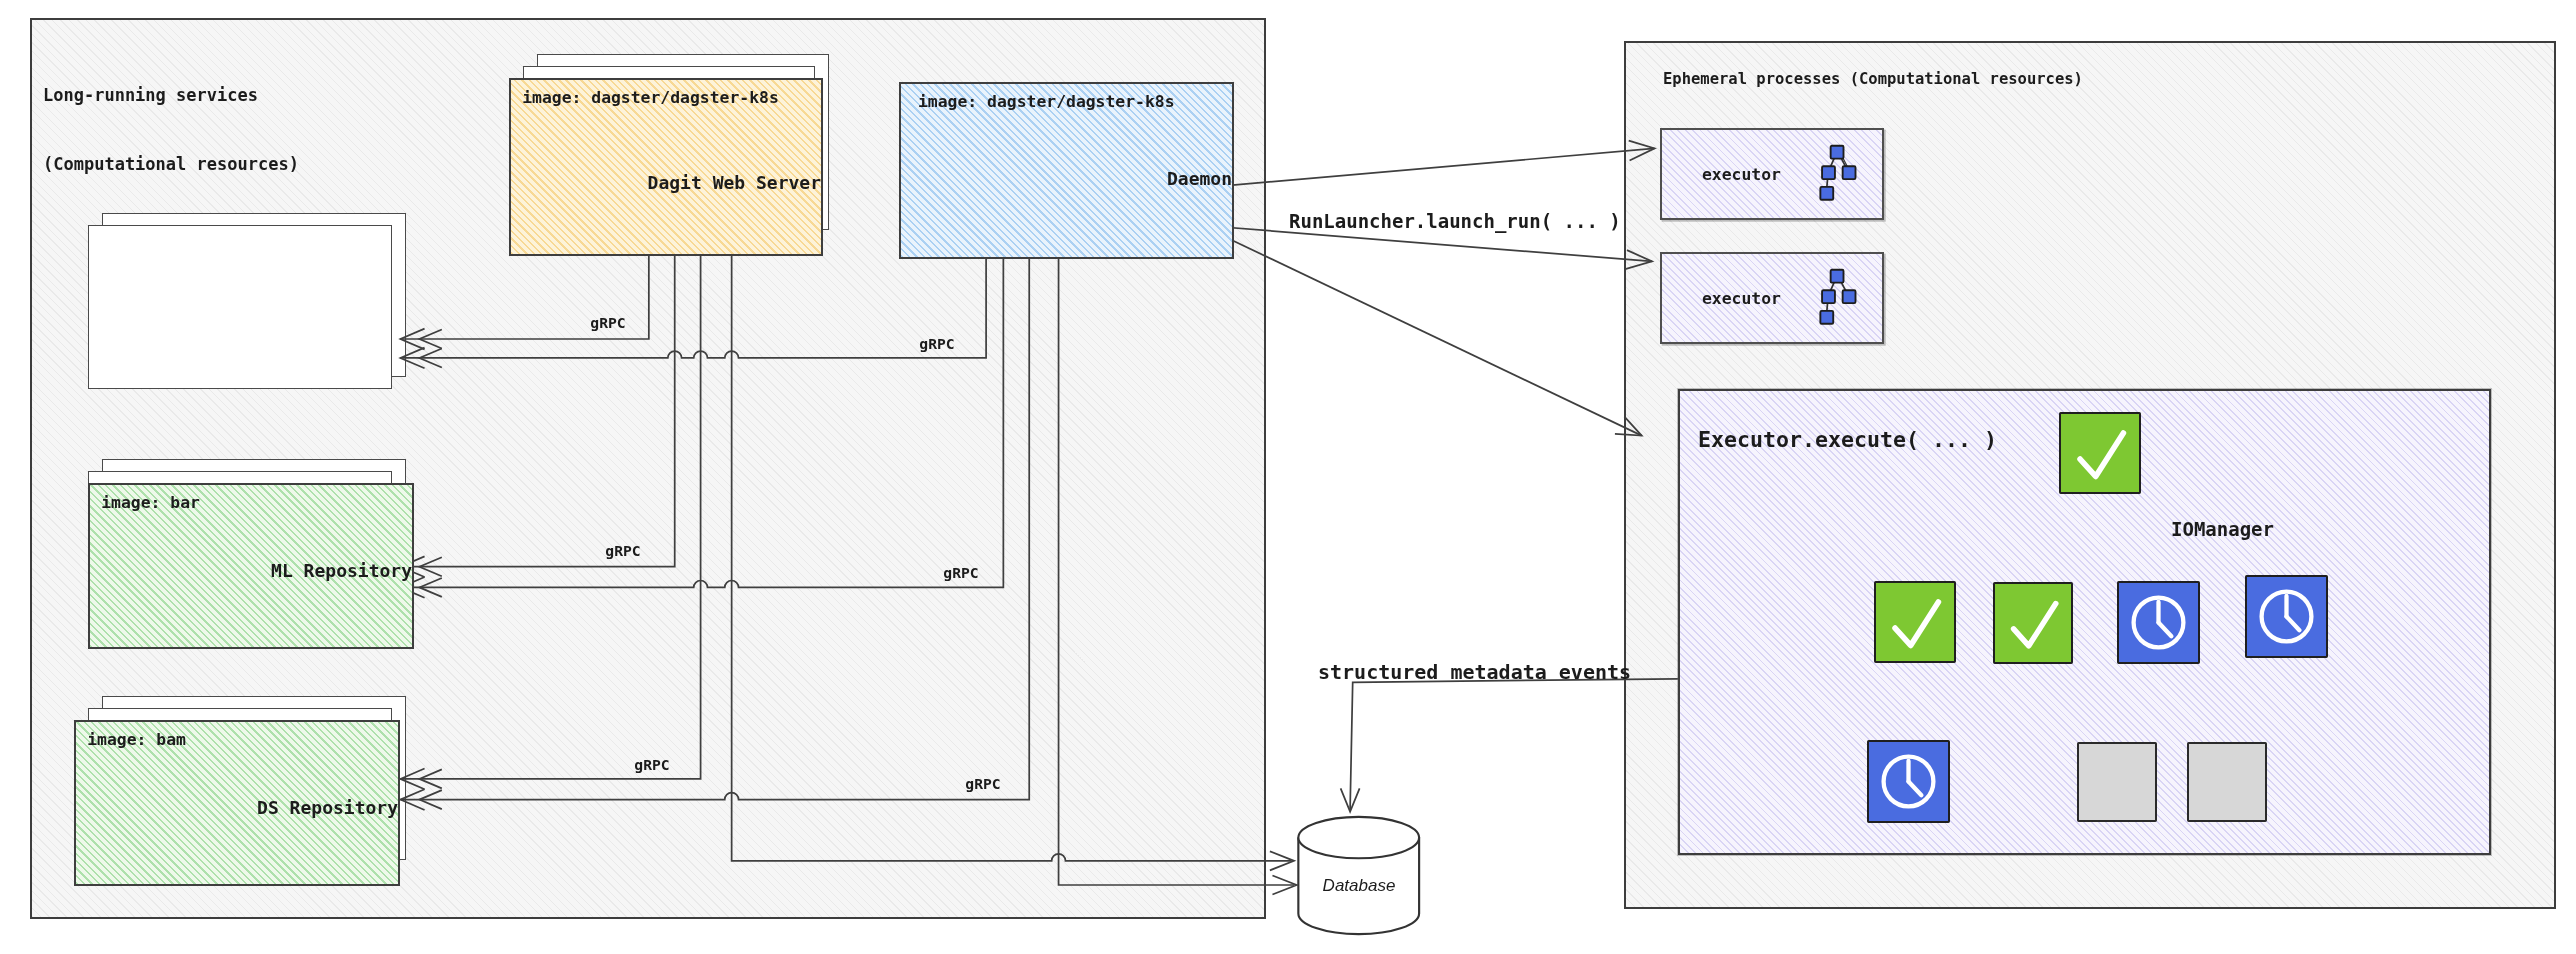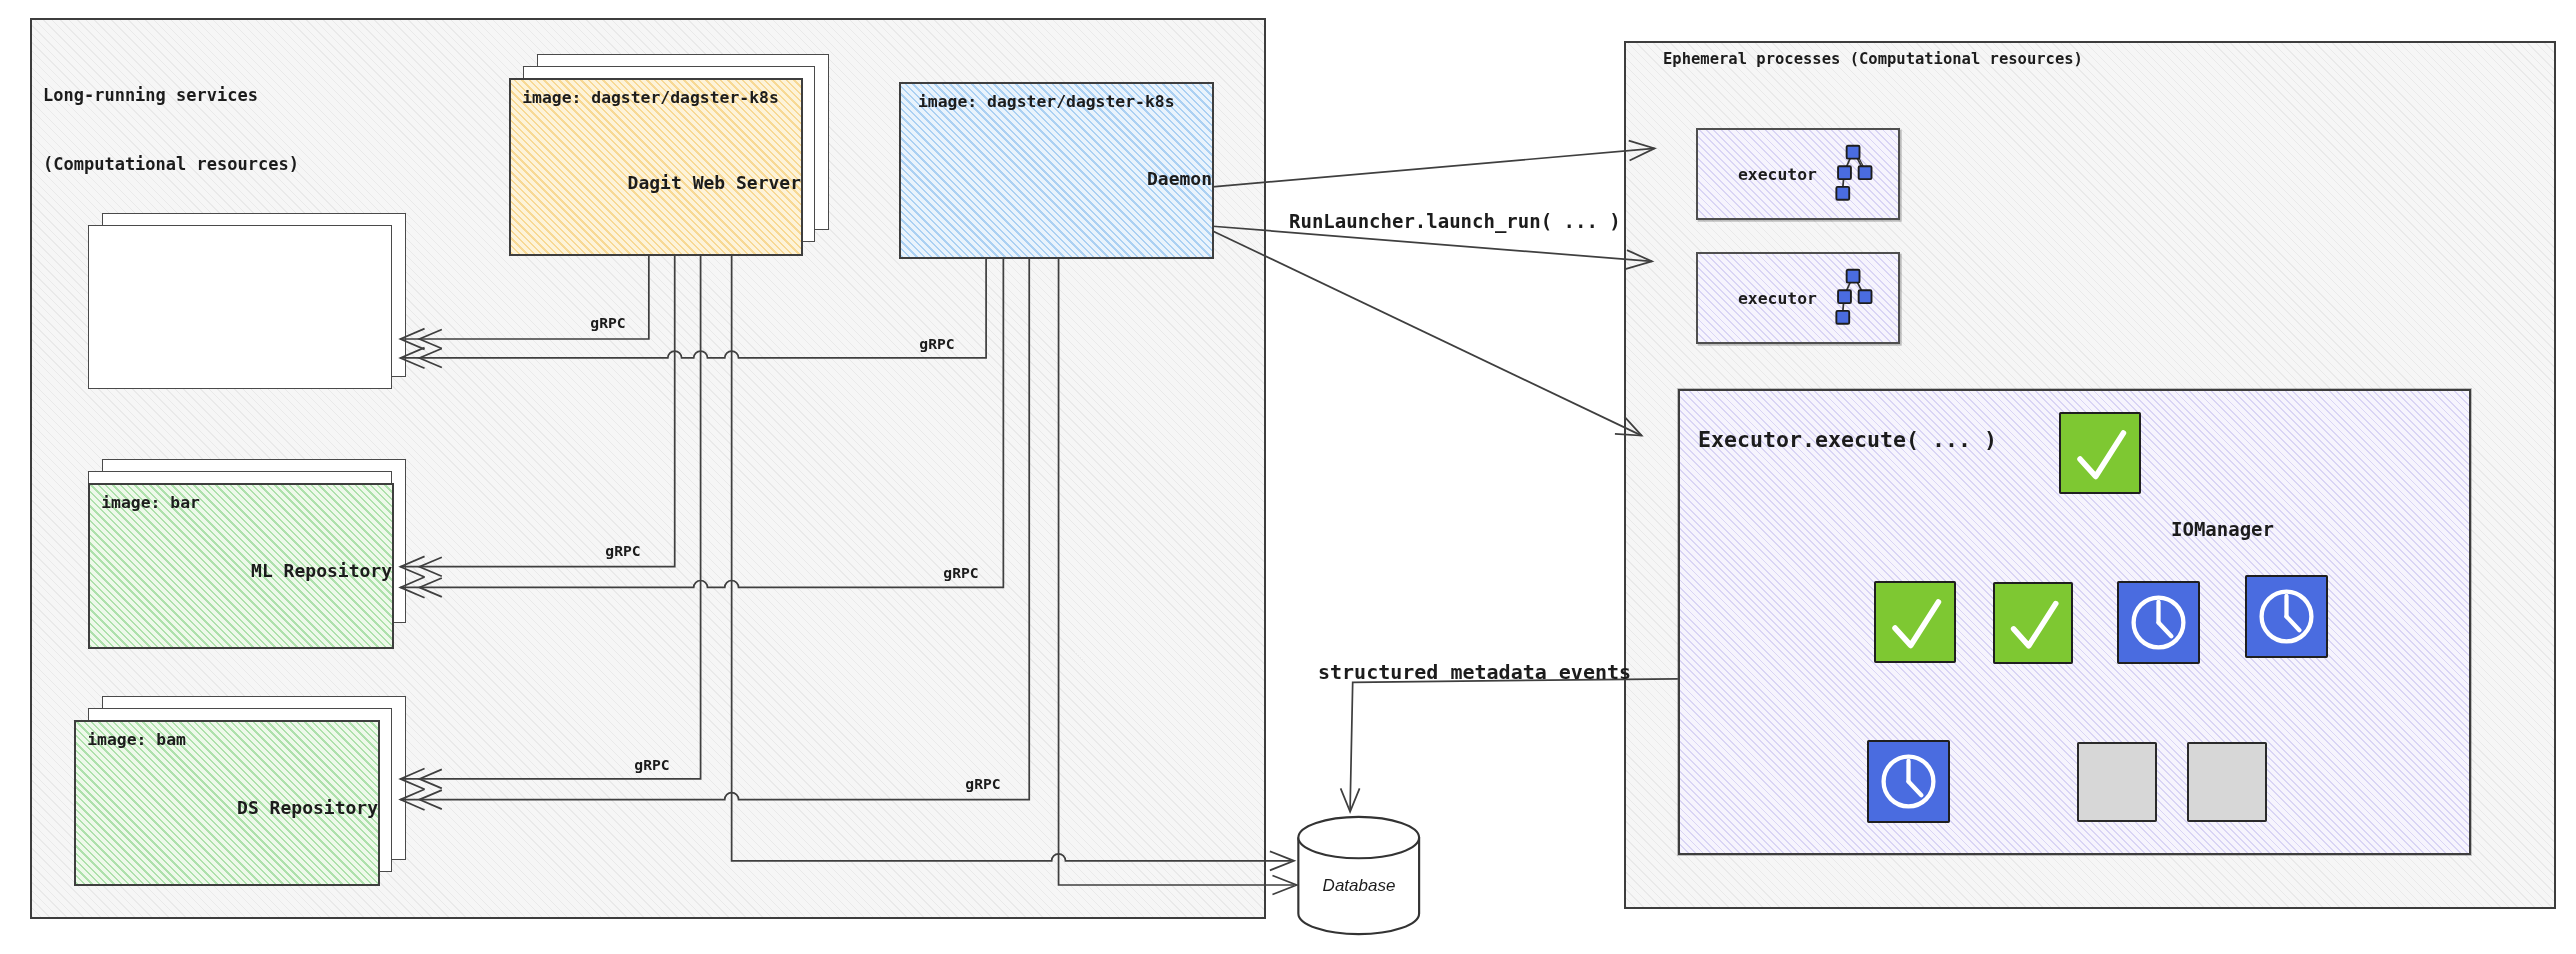--- a/index.html
+++ b/index.html
@@ -10,32 +10,32 @@
   
   .panel{
     position:absolute;border:2.2px solid #3d3d3d;
     background-color:#f6f6f6;
     background-image:repeating-linear-gradient(45deg, rgba(0,0,0,0.05) 0 0.9px, transparent 0.9px 6px);
     z-index:1;
   }
   .panel-title{position:absolute;font-weight:bold;font-size:17px;line-height:23px;white-space:pre;z-index:4;}
   
   .page{position:absolute;background:#fff;border:1.7px solid #4a4a4a;z-index:2;}
-  .box{position:absolute;border:2.2px solid #3e3e3e;z-index:3;}
+  .box{position:absolute;border:2.2px solid #3e3e3e;z-index:3;padding-left:20px;}
   .box .img-label{position:absolute;left:11.2px;top:7.8px;font-weight:bold;font-size:16.4px;}
   .box .box-name{position:absolute;left:0;right:0;text-align:right;font-weight:bold;font-size:18px;}
   .fill-orange{background-color:#fdf3d9;background-image:repeating-linear-gradient(45deg, rgba(243,195,92,.55) 0 1.7px, transparent 1.7px 5.2px);}
   .fill-blue{background-color:#e9f3fc;background-image:repeating-linear-gradient(45deg, rgba(120,180,235,.55) 0 1.7px, transparent 1.7px 5.2px);}
   .fill-green{background-color:#eef9ea;background-image:repeating-linear-gradient(45deg, rgba(110,200,110,.5) 0 1.7px, transparent 1.7px 5.2px);}
   .fill-lav{background-color:#f6f4fd;background-image:repeating-linear-gradient(45deg, rgba(150,140,225,.3) 0 1.3px, transparent 1.3px 5.2px);}
   
   .grpc{position:absolute;font-weight:bold;font-size:14.7px;transform:translate(-50%,-50%);z-index:4;}
   .float-label{position:absolute;font-weight:bold;white-space:pre;z-index:4;}
   
-  .exec-small{box-shadow:1.7px 1.7px 0 rgba(80,80,80,.35);margin-left:36px;}
+  .exec-small{box-shadow:1.7px 1.7px 0 rgba(80,80,80,.35);}
   .exec-small .exec-label{position:absolute;left:40px;top:50%;transform:translateY(-50%);font-weight:bold;font-size:16.4px;}
   .exec-small .dag-icon{position:absolute;right:22.4px;top:50%;transform:translateY(-50%);}
   
   .node{position:absolute;border:2.2px solid #1f1f1f;border-radius:1.7px;z-index:3;}
   .node svg{display:block;width:100%;height:100%;}
   .node-green{background:var(--accent-green,#7ec832);}
   .node-blue{background:var(--accent-blue,#4a6ce0);}
   .node-gray{background:var(--gray-node,#d7d7d7);border-color:#2a2a2a;}
   
   .db-label{position:absolute;font-family:"Liberation Sans","DejaVu Sans",sans-serif;font-size:17px;z-index:4;transform:translateX(-50%);}
@@ -93,21 +93,21 @@
   <div class="float-label" style="left:1289px;top:210px;font-size:19px;">RunLauncher.launch_run( ... )</div>
   <div class="float-label" style="left:1318px;top:660px;font-size:20px;">structured metadata events</div>
 
   <svg class="overlay" width="2576" height="954" viewBox="0 0 2986 1106" style="z-index:3;">
     <path d="M1505 971 L1505 1059 A70 24 0 0 0 1645 1059 L1645 971" fill="#ffffff" stroke="#333" stroke-width="2.5"></path>
     <ellipse cx="1575" cy="971" rx="70" ry="24" fill="#ffffff" stroke="#333" stroke-width="2.5"></ellipse>
   </svg>
   <div class="db-label" style="left:1359px;top:876px;font-style:italic;">Database</div>
 
   <div class="panel" style="left:1624px;top:41px;width:928px;height:864px;"></div>
-  <div class="panel-title" style="left:1663px;top:48px;font-size:15.5px;">Ephemeral processes (Computational resources)</div>
+  <div class="panel-title" style="left:1663px;top:68px;font-size:15.5px;">Ephemeral processes (Computational resources)</div>
 
   <div class="box fill-lav exec-small" style="left:1660px;top:128px;width:200px;height:88px;border-color:#4f4f4f;">
     <div class="exec-label">executor</div>
     <svg class="dag-icon" width="45" height="60" viewBox="0 0 52 70">
       <line x1="25" y1="10" x2="15" y2="33" stroke="#333" stroke-width="2"></line>
       <line x1="27" y1="10" x2="39" y2="33" stroke="#333" stroke-width="2"></line>
       <line x1="30" y1="12" x2="41" y2="33" stroke="#333" stroke-width="1.4"></line>
       <line x1="15" y1="34" x2="13" y2="57" stroke="#333" stroke-width="2"></line>
       <rect x="18" y="2" width="15" height="15" rx="1.5" fill="#4a6ce0" stroke="#1d1d1d" stroke-width="2.2"></rect>
       <rect x="8" y="26" width="15" height="15" rx="1.5" fill="#4a6ce0" stroke="#1d1d1d" stroke-width="2.2"></rect>

